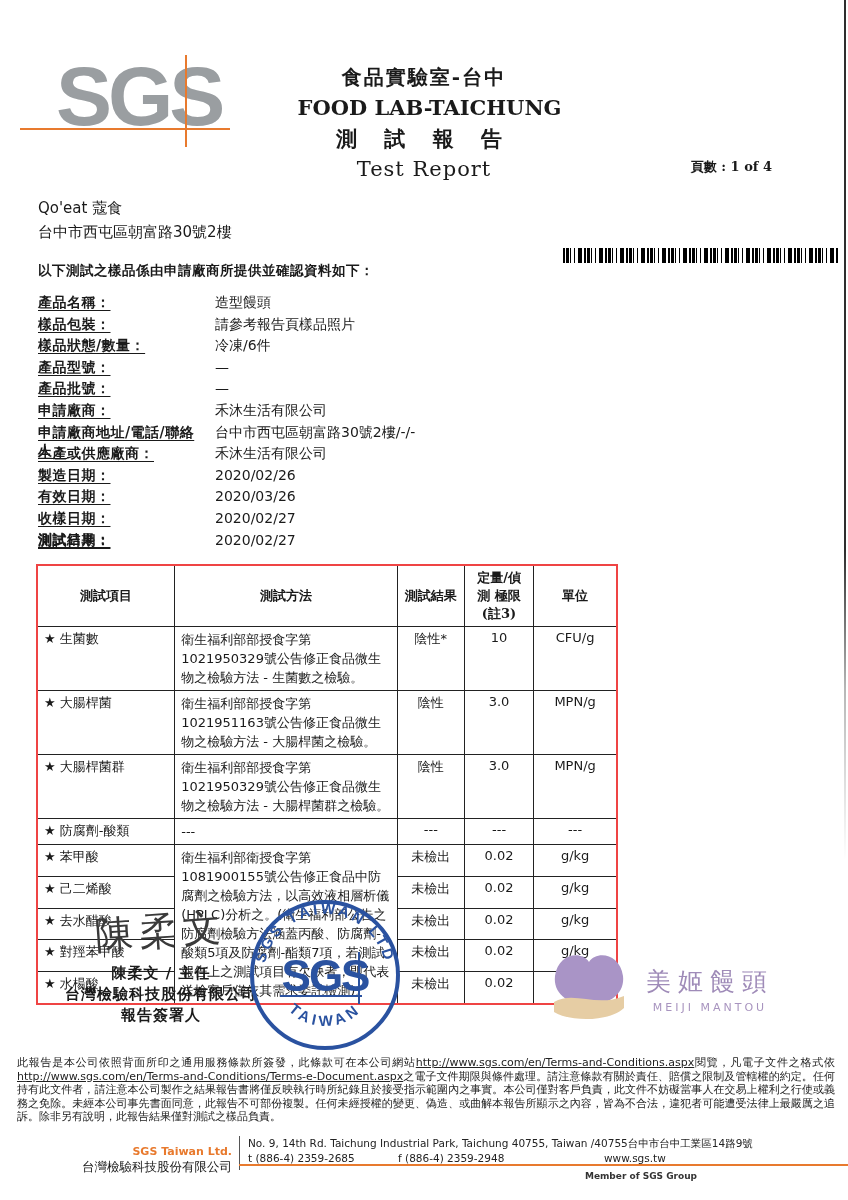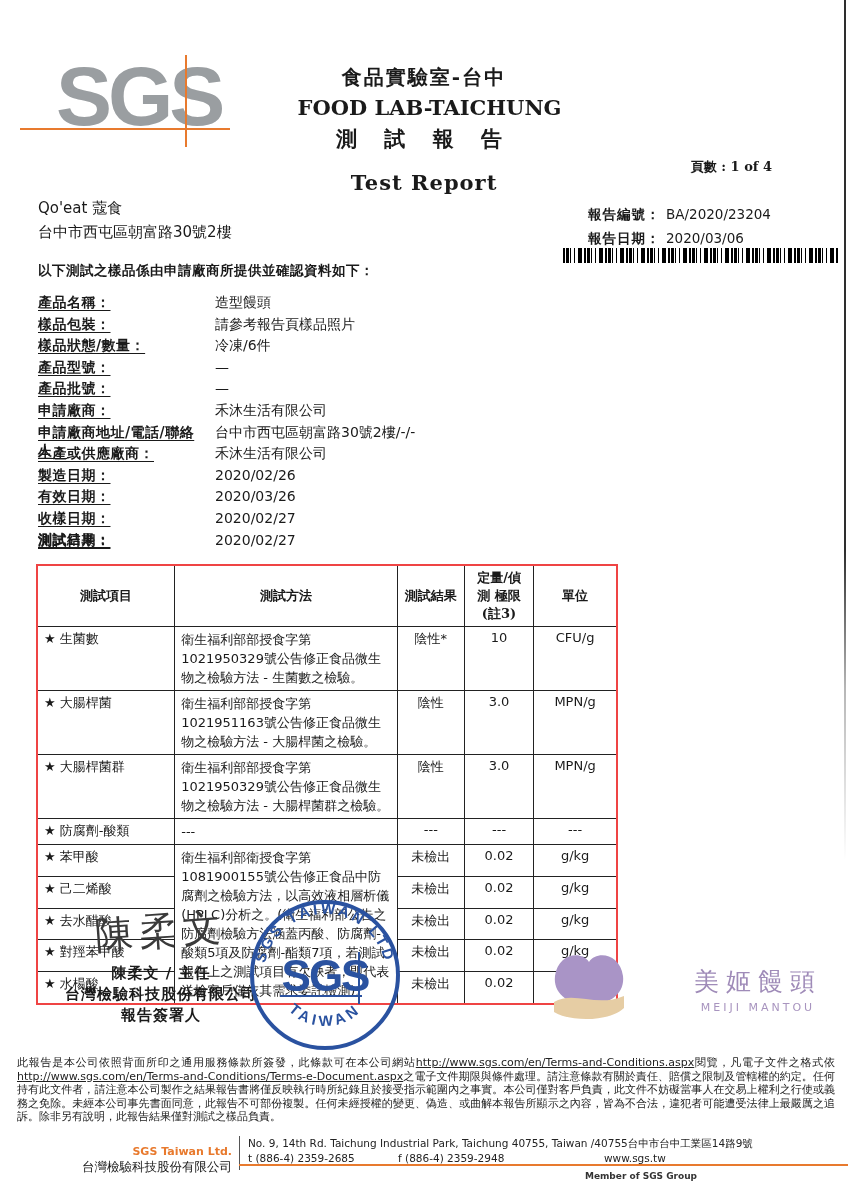--- a/index.html
+++ b/index.html
@@ -16,21 +16,21 @@
   .sgs-logo{left:56px;top:48px;width:150px;height:100px;}
   .sgs-logo .word{font-family:"Liberation Sans","DejaVu Sans",sans-serif;font-weight:bold;
     font-size:84px;line-height:96px;color:#9a9ea1;letter-spacing:-4px;}
   .sgs-logo .hline{position:absolute;left:-36px;top:80px;width:210px;height:2px;background:#e87a2e;}
   .sgs-logo .vline{position:absolute;left:129px;top:7px;width:2px;height:92px;background:#e87a2e;}
 
   .titles{left:0;right:0;top:64px;text-align:center;}
   .titles .t-zh{font-size:20px;font-weight:bold;letter-spacing:2px;}
   .titles .t-en{font-size:21px;font-weight:bold;margin-top:4px;padding-left:11px;}
   .titles .t-rep-zh{font-size:21px;font-weight:bold;letter-spacing:10px;margin-top:5px;}
-  .titles .t-rep-en{font-size:21px;font-weight:bold;margin-top:17px;letter-spacing:1px;}
+  .titles .t-rep-en{font-size:21px;font-weight:normal;margin-top:4px;letter-spacing:1px;}
   .page-num{right:76px;top:158px;font-size:13px;font-weight:bold;}
 
   .applicant{left:38px;top:196px;font-size:15px;line-height:24px;}
   .meta{left:588px;top:202px;font-size:13.5px;}
   .meta .row{display:flex;line-height:24px;}
   .meta .lbl{font-weight:bold;width:78px;letter-spacing:1px;}
   .meta .val{font-family:"DejaVu Sans","Liberation Sans",sans-serif;}
   .barcode{left:563px;top:248px;width:276px;height:15px;
     background:repeating-linear-gradient(90deg,#000 0 2px,#fff 2px 3px,#000 3px 6px,#fff 6px 7px,
       #000 7px 8px,#fff 8px 11px,#000 11px 12px,#fff 12px 15px,#000 15px 19px,#fff 19px 21px);}
@@ -61,21 +61,21 @@
   tr.acid td{height:20px;}
 
   .sig-block{left:46px;top:906px;width:230px;text-align:center;}
   .sig-hand{font-family:"DejaVu Serif","Liberation Serif",serif;font-size:38px;color:#3a3a3a;
     transform:rotate(-4deg);display:inline-block;letter-spacing:6px;margin-bottom:6px;}
   .sig-line{font-size:15px;font-weight:bold;line-height:21px;letter-spacing:1px;
     font-family:"DejaVu Serif","Liberation Serif",serif;}
 
   .stamp{left:246px;top:896px;width:158px;height:158px;}
 
-  .meiji{left:548px;top:946px;display:flex;align-items:center;gap:48px;}
+  .meiji{left:548px;top:946px;display:flex;align-items:center;}
   .meiji-text{margin-left:16px;text-align:center;}
   .meiji-zh{font-size:25px;letter-spacing:7px;color:#9f8bb8;font-weight:500;}
   .meiji-en{font-size:11px;letter-spacing:3px;color:#a894bf;margin-top:3px;}
 
   .disclaimer{left:17px;top:1056px;width:818px;font-size:11px;line-height:13.6px;
     text-align:justify;color:#222;}
   .disclaimer .url{text-decoration:underline;}
 
   .footer-left{left:0px;top:1136px;width:232px;text-align:right;margin-top:8px;}
   .footer-left .co-en{color:#e87a2e;font-weight:bold;font-size:11px;line-height:15px;}
@@ -107,30 +107,20 @@
     <div class="t-rep-zh">測 試 報 告</div>
     <div class="t-rep-en">Test  Report</div>
   </div>
   <div class="abs page-num serif">頁數 : 1 of 4</div>
 
   <div class="abs applicant">
     <div>Qo'eat 蔻食</div>
     <div>台中市西屯區朝富路30號2樓</div>
   </div>
 
-  <div class="abs meta serif">
-    <div class="row">
-      <span class="lbl">報告編號：</span>
-      <span class="val">BA/2020/23204</span>
-    </div>
-    <div class="row">
-      <span class="lbl">報告日期：</span>
-      <span class="val">2020/03/06</span>
-    </div>
-  </div>
   <div class="abs barcode"></div>
 
   <div class="abs intro serif">以下測試之樣品係由申請廠商所提供並確認資料如下：</div>
 
   <div class="abs fields">
     <div class="frow">
         <span class="flbl serif">產品名稱：</span>
         <span class="fval">造型饅頭</span>
       </div>
     <div class="frow">

